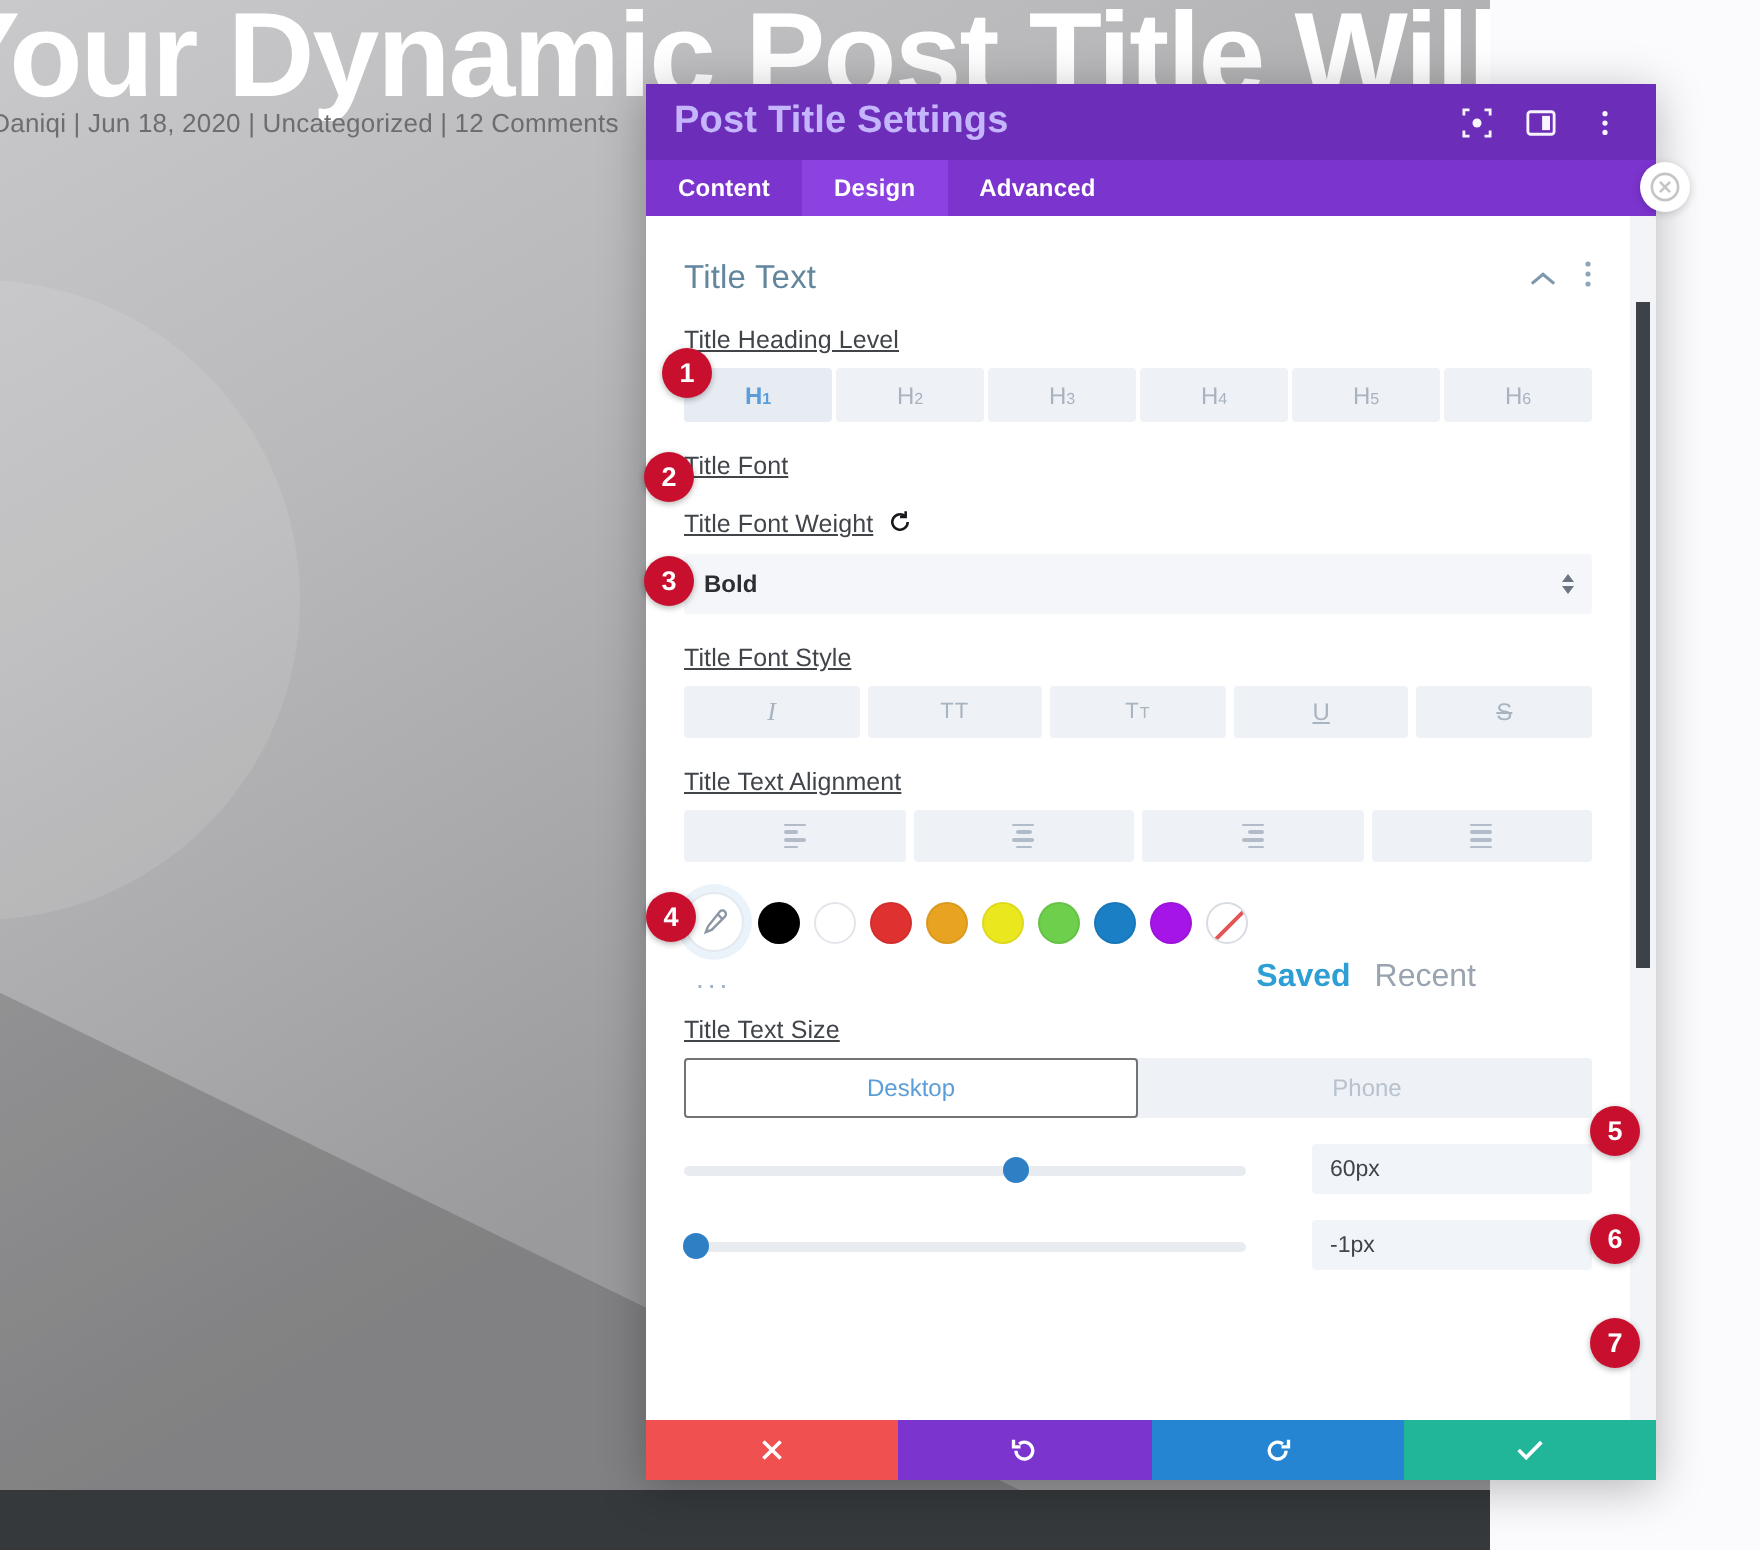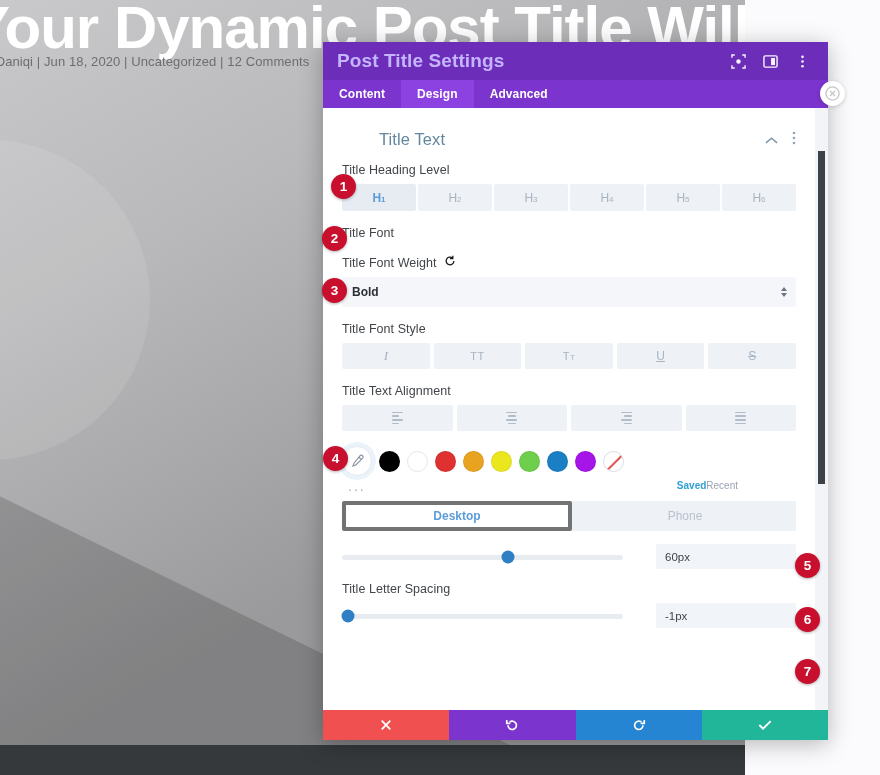--- a/index.html
+++ b/index.html
@@ -92,29 +92,29 @@
   }
   #scrollbar-thumb {
     position: absolute; right: 3px; top: 43px; width: 7px; height: 333px;
     background: #3c4248; border-radius: 0;
   }
 
   #body-inner { padding: 14px 32px 0 19px; position: relative; }
 
   
   #section-head {
-    display: flex; align-items: center; padding: 8px 0 14px 0; margin-left: 37px;
+    display: flex; align-items: center; padding: 8px 0 14px 0;
   }
   #section-title { color: #62869e; font-size: 16.5px; flex: 1; letter-spacing: 0.1px; }
   .sect-icons { display: flex; align-items: center; gap: 14px; }
 
   .field { margin-bottom: 15px; }
   .field-label {
     font-size: 12.5px; color: #41454a; margin-bottom: 7px;
-    display: flex; align-items: flex-end; gap: 7px; letter-spacing: 0.05px;
+    display: flex; align-items: flex-start; gap: 7px; letter-spacing: 0.05px; text-decoration: underline;
   }
   .reset-icon { color: #1a1a1a; font-size: 12px; }
 
   
   .seg-row { display: flex; gap: 2px; }
   .seg-btn {
     flex: 1; height: 27px; background: #eef1f6; border-radius: 2px;
     display: flex; align-items: center; justify-content: center;
     font-size: 12px; color: #a8b3c0; cursor: pointer; user-select: none;
   }
@@ -182,35 +182,35 @@
   .sw.none::after {
     content: ''; position: absolute; left: -2px; top: 9px;
     width: 27px; height: 2px; background: #e25555;
     transform: rotate(-45deg);
   }
   .dots-row {
     display: flex; justify-content: space-between; align-items: center;
     margin-top: 4px; padding-left: 6px;
   }
   .ellipsis { color: #9fb0c2; font-size: 14px; letter-spacing: 2px; line-height: 10px; cursor: pointer; }
-  .saved-recent { display: flex; gap: 0; font-size: 10px; margin-right: 58px; }
+  .saved-recent { display: flex; gap: 12px; font-size: 16px; margin-right: 58px; }
   .saved { color: #2e9fd4; font-weight: bold; cursor: pointer; }
   .recent { color: #9aa4b0; cursor: pointer; }
 
   
   .dev-row {
     display: flex; gap: 2px; background: #eef1f6; border-radius: 2px; padding: 0;
   }
   .dev-tab {
     flex: 1; height: 30px; display: flex; align-items: center; justify-content: center;
     font-size: 12px; color: #b8c2cd; cursor: pointer; user-select: none;
   }
   .dev-tab.active {
-    background: #ffffff; color: #5b9dd9; font-weight: bold;
-    border: 4px solid #737373; border-radius: 2px;
+    background: #ffffff; color: #5b9dd9; font-weight: normal;
+    border: 1px solid #737373; border-radius: 2px;
   }
 
   
   .slider-row { display: flex; align-items: flex-start; gap: 0; margin-top: 13px; }
   .slider {
     position: relative; height: 26px; display: flex; align-items: center;
   }
   .slider-track {
     height: 5px; background: #e8ecf1; border-radius: 3px; width: 100%;
   }
@@ -449,37 +449,37 @@
           <div class="dots-row">
             <span class="ellipsis">...</span>
             <span class="saved-recent">
               <span class="saved">Saved</span>
               <span class="recent">Recent</span>
             </span>
           </div>
         </div>
 
         <div class="field" style="margin-bottom:12px;">
+          <div class="field-label">
+            <span>Title Text Size</span>
+          </div>
           <div class="dev-row">
             <div class="dev-tab active">Desktop</div>
             <div class="dev-tab">Phone</div>
           </div>
           <div class="slider-row">
             <div class="slider" style="width:296px;">
               <div class="slider-track"></div>
               <div class="slider-knob" style="left:59%;"></div>
             </div>
             <div class="val-box" style="width:140px;margin-left:33px;">60px</div>
           </div>
         </div>
 
         <div class="field" style="margin-bottom:12px;">
-          <div class="field-label">
-            <span>Title Letter Spacing</span>
-          </div>
           <div class="slider-row" style="margin-top:4px;">
             <div class="slider" style="width:296px;">
               <div class="slider-track"></div>
               <div class="slider-knob" style="left:2%;"></div>
             </div>
             <div class="val-box" style="width:140px;margin-left:33px;">-1px</div>
           </div>
         </div>
 
       </div>

